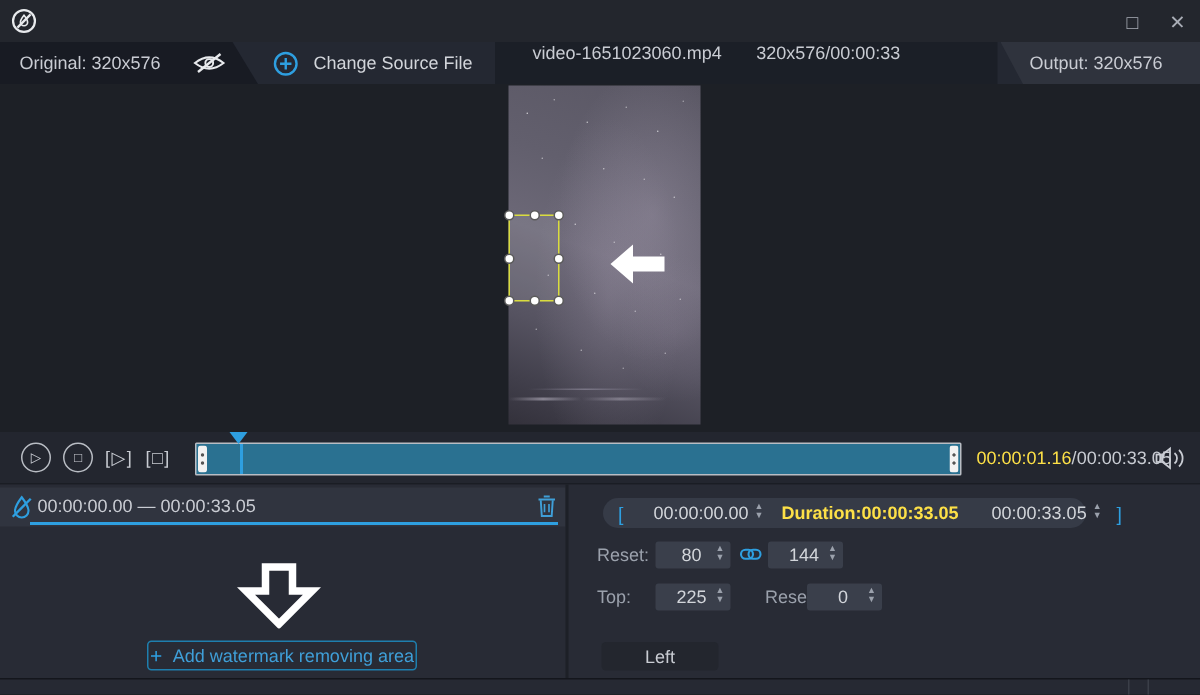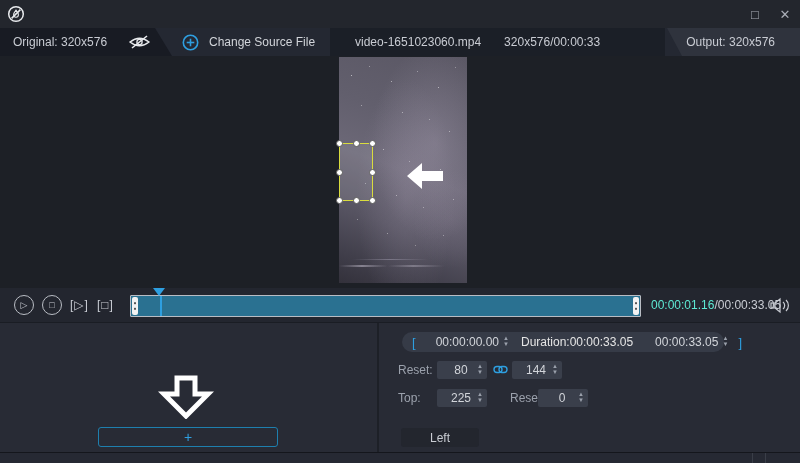--- a/index.html
+++ b/index.html
@@ -18,21 +18,21 @@
 
   
   .srcbar { position:absolute; left:0; top:28px; width:800px; height:28px; background:#242832; }
   .tab-left { position:absolute; left:0; top:0; height:28px; width:172px; background:#181b23;
     clip-path:polygon(0 0,155px 0,172px 28px,0 28px); display:flex; align-items:center; }
   .tab-left span { margin-left:13px; color:#c9ccd3; }
   .eye-wrap { position:absolute; left:127px; top:5px; }
   .change-source { position:absolute; left:182px; top:0; height:28px; display:flex; align-items:center; gap:10px; }
   .change-source span { color:#d2d5da; }
   .mid-strip { position:absolute; left:330px; top:0; width:335px; height:28px; background:#1b1f27;
-    display:flex; align-items:center; }
+    display:flex; align-items:flex-start; }
   .mid-strip .fname { margin-left:25px; }
   .mid-strip .dims { margin-left:23px; }
   .tab-right { position:absolute; right:0; top:0; height:28px; width:133px; background:#2f333d;
     clip-path:polygon(0 0,133px 0,133px 28px,15px 28px); display:flex; align-items:center; justify-content:flex-end; }
   .tab-right span { margin-right:25px; color:#c9ccd3; }
 
   
   .preview { position:absolute; left:0; top:56px; width:800px; height:232px; background:#1d2026; }
   .video { position:absolute; left:339px; top:1px; width:128px; height:226px; overflow:hidden;
     background:
@@ -70,21 +70,21 @@
   .segbtn { position:absolute; top:10px; color:#c9ccd3; font-size:12px; letter-spacing:1px; }
   .timeline { position:absolute; left:130px; top:7px; width:511px; height:22px;
     border:1px solid #b9bdc4; background:#2a7191; border-radius:1px; }
   .tl-handle { position:absolute; top:1px; width:6px; height:18px; background:#f2f2f2; border-radius:2px;
     background-image:radial-gradient(circle at 50% 35%, #555 0.8px, transparent 1.4px),
                      radial-gradient(circle at 50% 65%, #555 0.8px, transparent 1.4px); }
   .playhead-line { position:absolute; left:29px; top:0; width:2px; height:20px; background:#2e9fe0; }
   .playhead-tri { position:absolute; left:153px; top:0; width:0; height:0;
     border-left:6px solid transparent; border-right:6px solid transparent; border-top:8px solid #2e9fe0; }
   .timecode { position:absolute; left:651px; top:10px; white-space:nowrap; }
-  .timecode .cur { color:#5eead4;margin-top:48px; }
+  .timecode .cur { color:#fde047;margin-top:48px; }
   .timecode .tot { color:#c9ccd3; }
   .volume { position:absolute; left:770px; top:9px; }
 
   
   .bottom { position:absolute; left:0; top:323px; width:800px; height:129px; background:#282b35; }
   .v-divider { position:absolute; left:377px; top:0; width:2px; height:129px; background:#1d2027; }
   .left-panel { position:absolute; left:0; top:0; width:377px; height:129px; }
   .item-row { position:absolute; left:0; top:2px; width:377px; height:26px; background:#30343f; }
   .item-row .drop-icon { position:absolute; left:7px; top:5px; }
   .item-row .range { position:absolute; left:25px; top:5px; color:#c9ccd3; }
@@ -212,41 +212,61 @@
         <rect x="1" y="6" width="3" height="5" fill="none" stroke="#c9ccd3" stroke-width="1.2"></rect>
         <polygon points="5,6 10,2 10,15 5,11" fill="none" stroke="#c9ccd3" stroke-width="1.2"></polygon>
         <path d="M13 5 a4.5 4.5 0 0 1 0 7" fill="none" stroke="#c9ccd3" stroke-width="1.2"></path>
         <path d="M16 3 a7.5 7.5 0 0 1 0 11" fill="none" stroke="#c9ccd3" stroke-width="1.2"></path>
       </svg>
     </span>
   </div>
 
   <div class="bottom">
     <div class="left-panel">
+      <div class="item-row">
+        <span class="drop-icon">
+          <svg width="15" height="17" viewBox="0 0 15 17">
+            <path d="M7.5 1.5 C7.5 1.5 3 7.5 3 10.5 a4.5 4.5 0 0 0 9 0 C12 7.5 7.5 1.5 7.5 1.5 Z" fill="none" stroke="#2e9fe0" stroke-width="1.4"></path>
+            <line x1="1.5" y1="14.5" x2="13.5" y2="2.5" stroke="#2e9fe0" stroke-width="1.6"></line>
+          </svg>
+        </span>
+        <span class="range">00:00:00.00 — 00:00:33.05</span>
+        <span class="trash">
+          <svg width="13" height="15" viewBox="0 0 13 15">
+            <line x1="1" y1="3" x2="12" y2="3" stroke="#3f9fd8" stroke-width="1.3"></line>
+            <line x1="4.5" y1="1" x2="8.5" y2="1" stroke="#3f9fd8" stroke-width="1.3"></line>
+            <path d="M2.5 3.5 L3.2 14 L9.8 14 L10.5 3.5" fill="none" stroke="#3f9fd8" stroke-width="1.3"></path>
+            <line x1="5" y1="6" x2="5" y2="11.5" stroke="#3f9fd8" stroke-width="1.1"></line>
+            <line x1="8" y1="6" x2="8" y2="11.5" stroke="#3f9fd8" stroke-width="1.1"></line>
+          </svg>
+        </span>
+        <div class="item-underline"></div>
+      </div>
       <span class="arrow-down">
         <svg width="56" height="44" viewBox="0 0 56 44">
           <polygon points="19,3 37,3 37,19 50,19 28,41 6,19 19,19" fill="none" stroke="#ffffff" stroke-width="5"></polygon>
         </svg>
       </span>
       <button class="add-btn">
         <span class="plus">+</span>
+        <span>Add watermark removing area</span>
       </button>
     </div>
     <div class="v-divider"></div>
     <div class="right-panel">
 
       <div class="time-pill">
         <span class="bracket">[</span>
         <span class="pill-field">00:00:00.00</span>
         <span class="spin-arrows">
           <span>▲</span>
           <span>▼</span>
         </span>
         <span class="pill-sep"></span>
-        <span style="color:#e5e5e5;">Duration:00:00:33.05</span>
+        <span style="color:#fde047;font-weight:bold;">Duration:00:00:33.05</span>
         <span class="pill-sep"></span>
         <span class="pill-field">00:00:33.05</span>
         <span class="spin-arrows">
           <span>▲</span>
           <span>▼</span>
         </span>
         <span class="bracket" style="margin-left:auto;">]</span>
       </div>
 
       <div class="prop-row" style="top:38px;">

